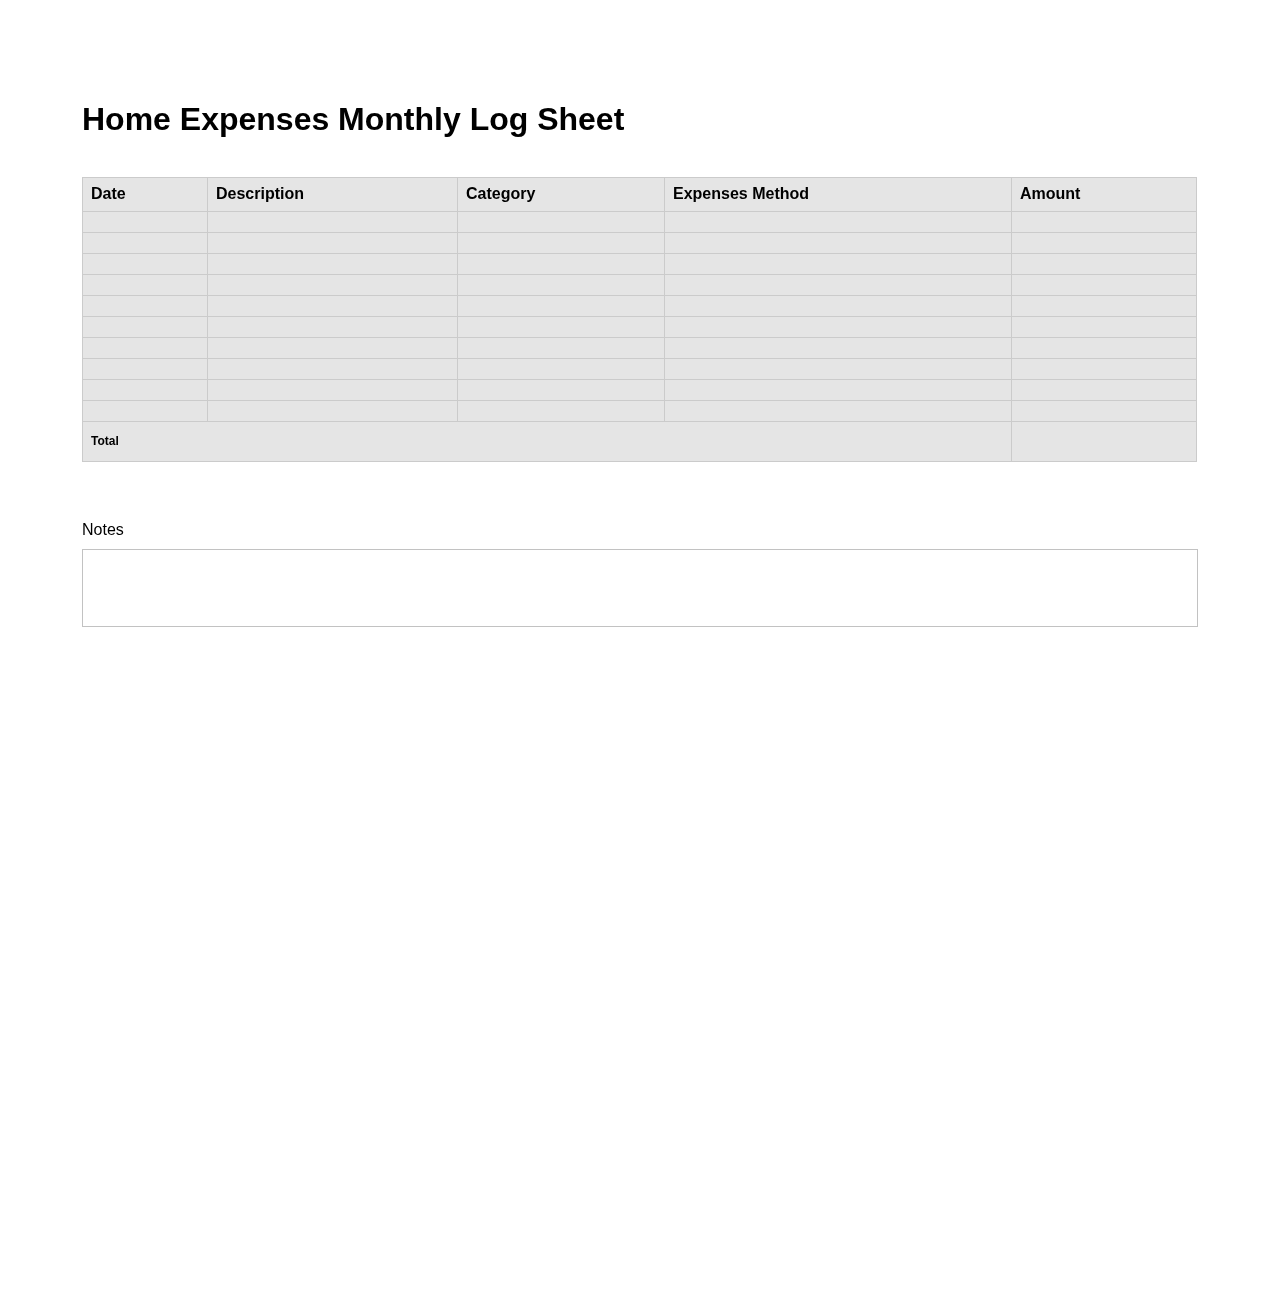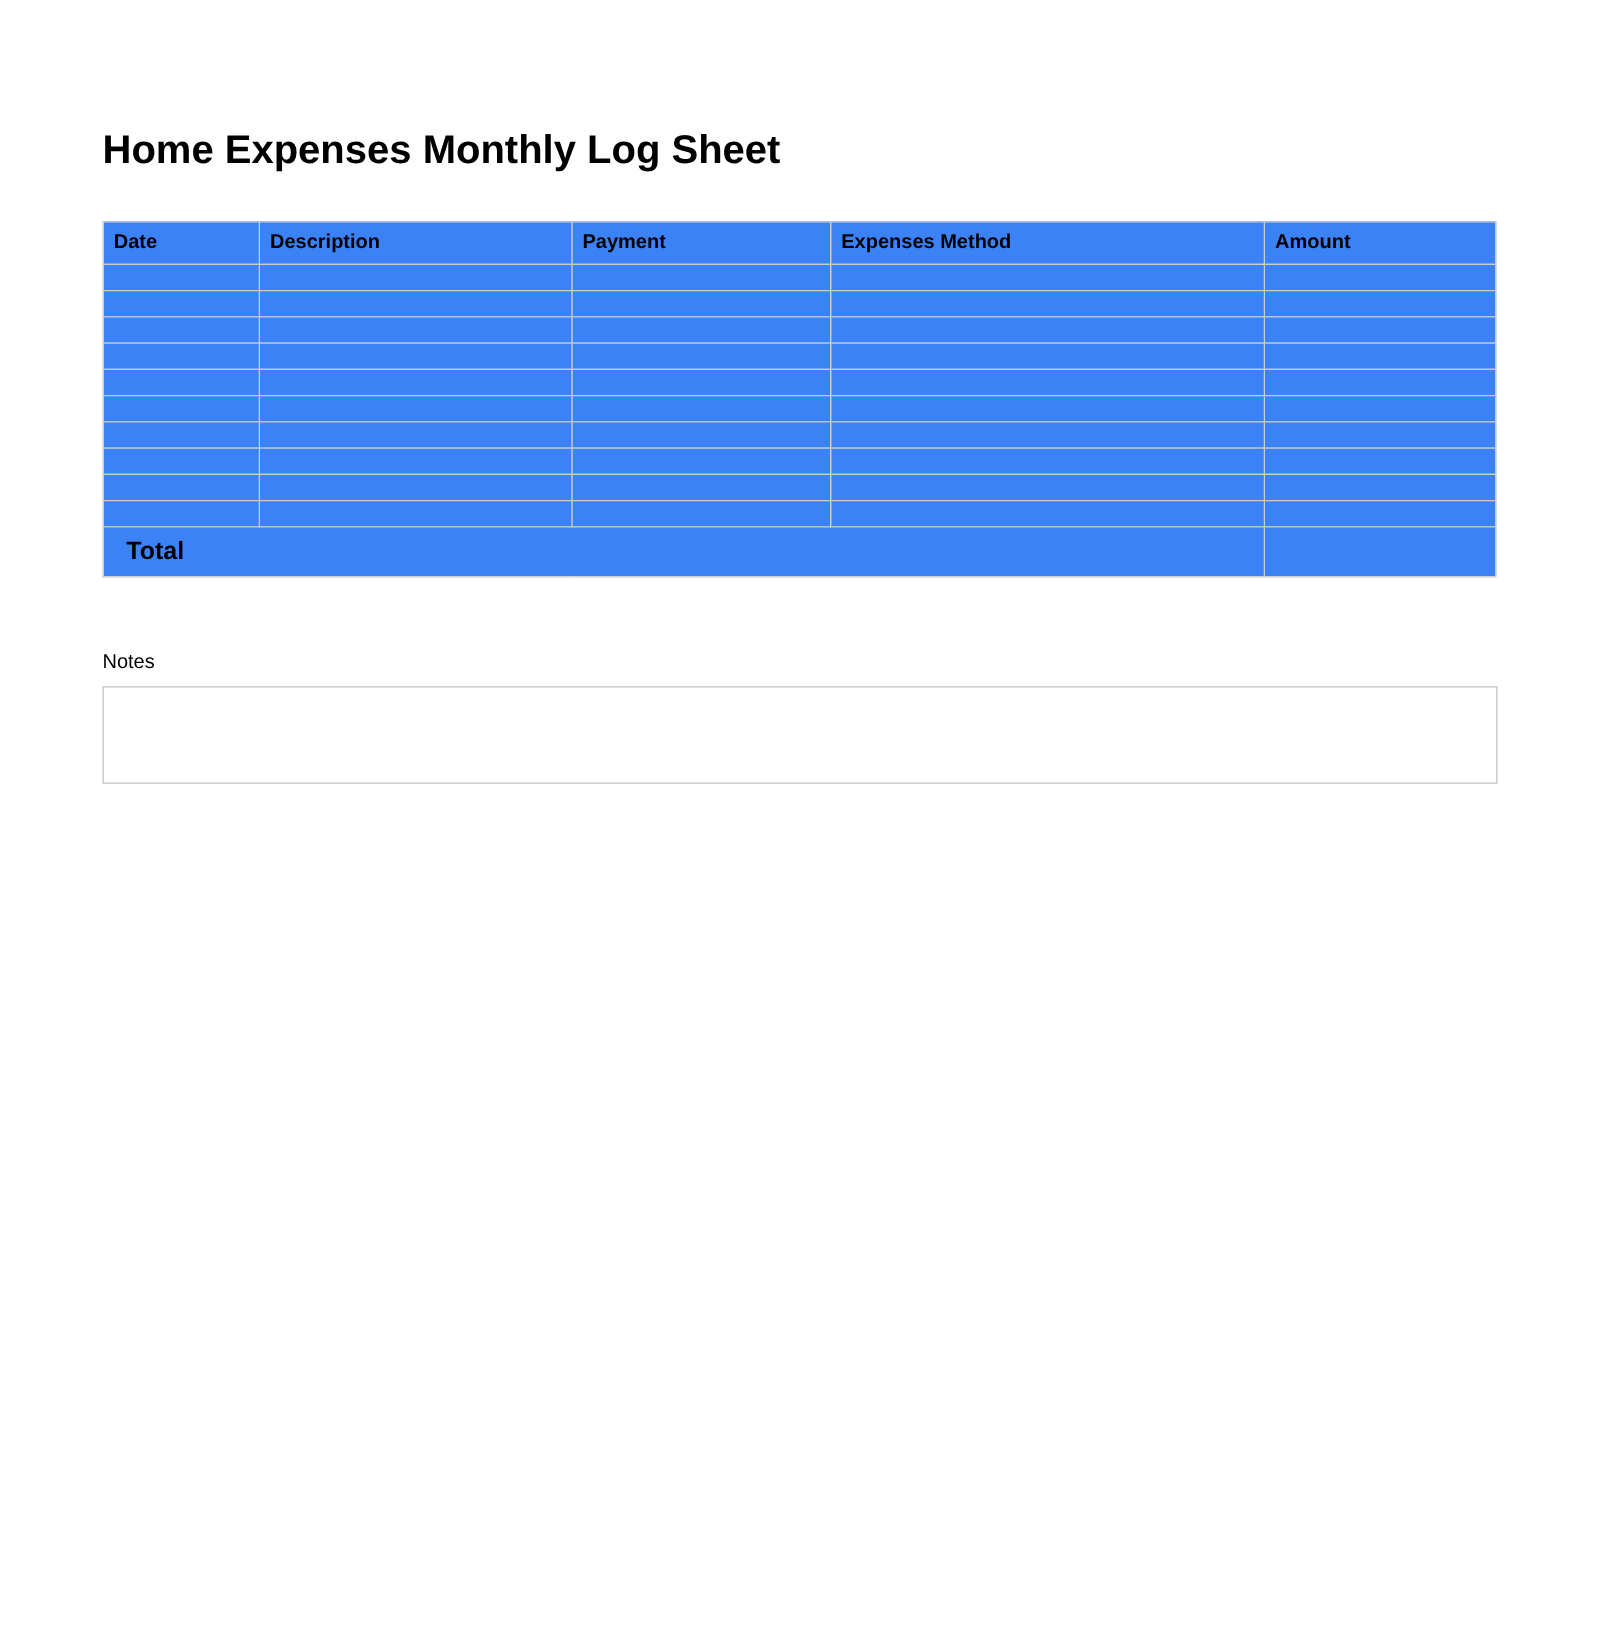--- a/index.html
+++ b/index.html
@@ -23,21 +23,21 @@
     color: #000000;
   }
   table.log-table {
     border-collapse: collapse;
     table-layout: fixed;
     width: 1114px;
   }
   table.log-table th,
   table.log-table td {
     border: 1px solid #cbcbcb;
-    background: #3b82f6;
+    background: #e5e5e5;
   }
   table.log-table th {
     font-size: 16px;
     font-weight: bold;
     text-align: left;
     vertical-align: middle;
     height: 33px;
     padding: 0 8px;
   }
   col.c-date    { width: 125px; }
@@ -46,22 +46,22 @@
   col.c-pay     { width: 347px; }
   col.c-amt     { width: 185px; }
   tbody.rows td {
     height: 20px;
     padding: 0 8px;
     font-size: 14px;
   }
   tr.total-row td {
     height: 39px;
     vertical-align: middle;
-    font-size: 20px;
-    padding: 0 18px;
+    font-size: 12px;
+    padding: 0 8px;
   }
   td.total-label { font-weight: bold; }
   .notes-section { margin-top: 58px; }
   .notes-label {
     font-size: 16px;
     line-height: 19px;
     color: #000000;
     margin-bottom: 10px;
   }
   .notes-box {
@@ -85,21 +85,21 @@
       <col class="c-date">
       <col class="c-desc">
       <col class="c-cat">
       <col class="c-pay">
       <col class="c-amt">
     </colgroup>
     <thead>
       <tr>
         <th>Date</th>
         <th>Description</th>
-        <th>Payment</th>
+        <th>Category</th>
         <th>Expenses Method</th>
         <th>Amount</th>
       </tr>
     </thead>
     <tbody class="rows" id="rows-body">
         <tr>
           <td></td>
           <td></td>
           <td></td>
           <td></td>

